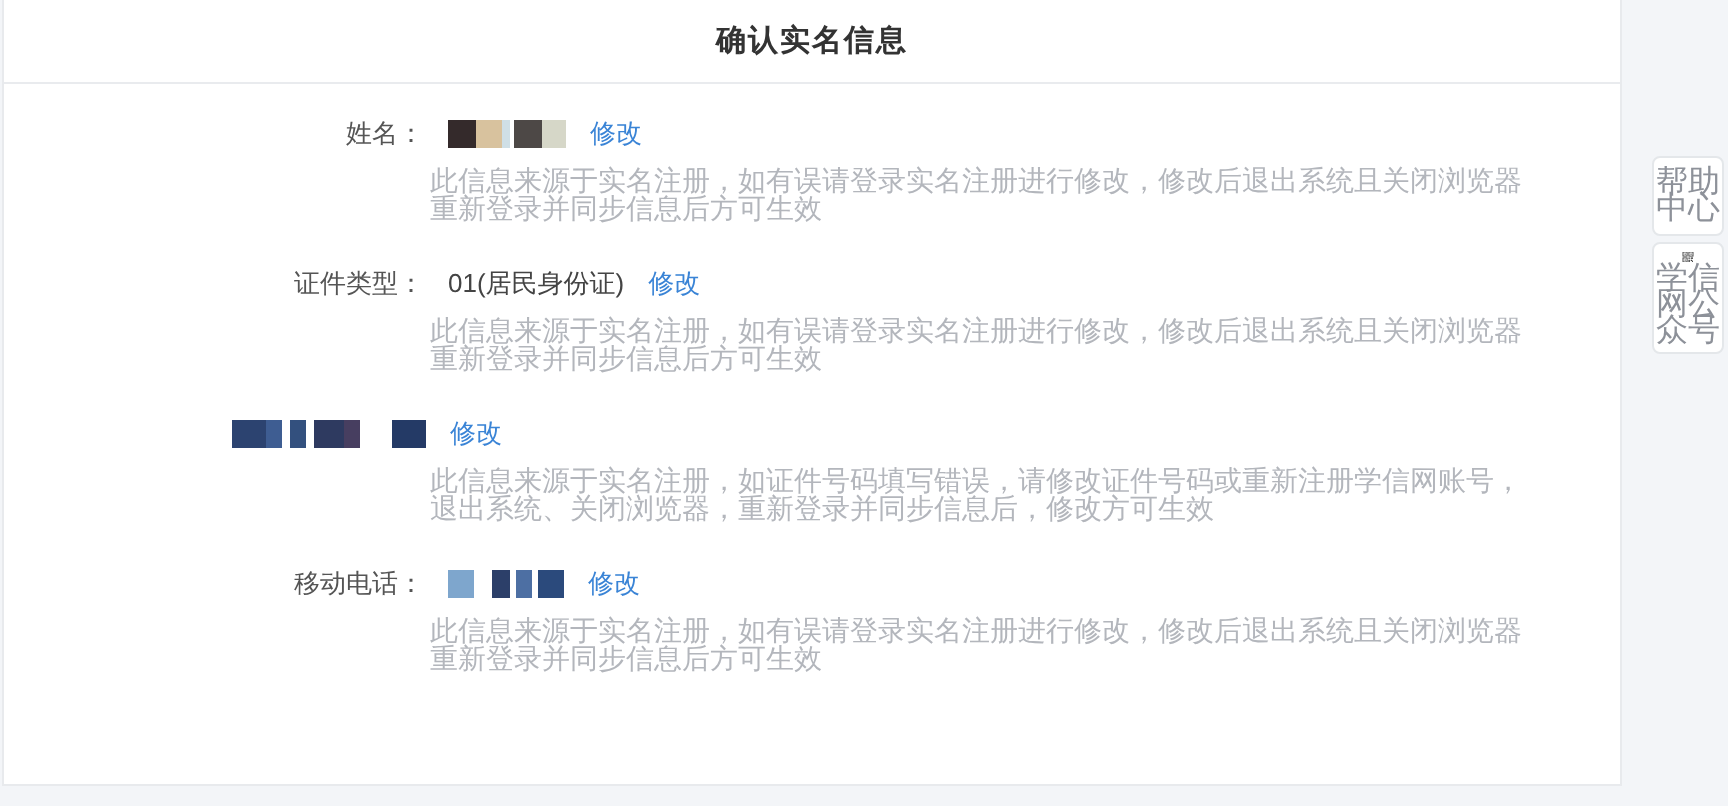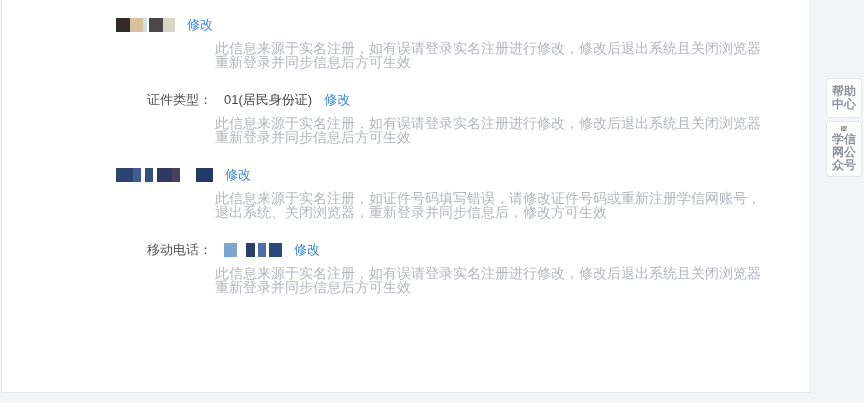--- a/index.html
+++ b/index.html
@@ -71,32 +71,36 @@
     border-radius:4px;
     display:flex;
     flex-direction:column;
     align-items:center;
     justify-content:center;
     text-align:center;
     cursor:pointer;
   }
   .side-help { top:78px; height:40px; }
   .side-qr { top:121px; height:56px; padding:4px 0; }
-  .side-label { font-size:12px; line-height:13px; color:#8d9199;font-weight:bold; }
+  .side-label { font-size:16px; line-height:13px; color:#8d9199; }
   .qr-icon { display:block; margin-bottom:2px; }
 </style>
 </head>
 <body>
 
 <div class="card">
+  <div class="card-header">
+    <div class="card-title">确认实名信息</div>
+  </div>
   <div class="card-body">
 
 
     <div class="field">
       <div class="field-row">
+        <div class="field-label">姓名：</div>
         <div class="field-value">
           <span class="redact">
               <span class="redact-block" style="width: 14px; background: rgb(52, 42, 43);"></span>
               <span class="redact-block" style="width: 13px; background: rgb(216, 194, 158);"></span>
               <span class="redact-block" style="width: 4px; background: rgb(207, 223, 230); margin-right: 2px;"></span>
               <span class="redact-block" style="width: 14px; background: rgb(77, 72, 70);"></span>
               <span class="redact-block" style="width: 12px; background: rgb(214, 215, 200);"></span>
             </span>
         </div>
         <a class="modify-link">修改</a>

